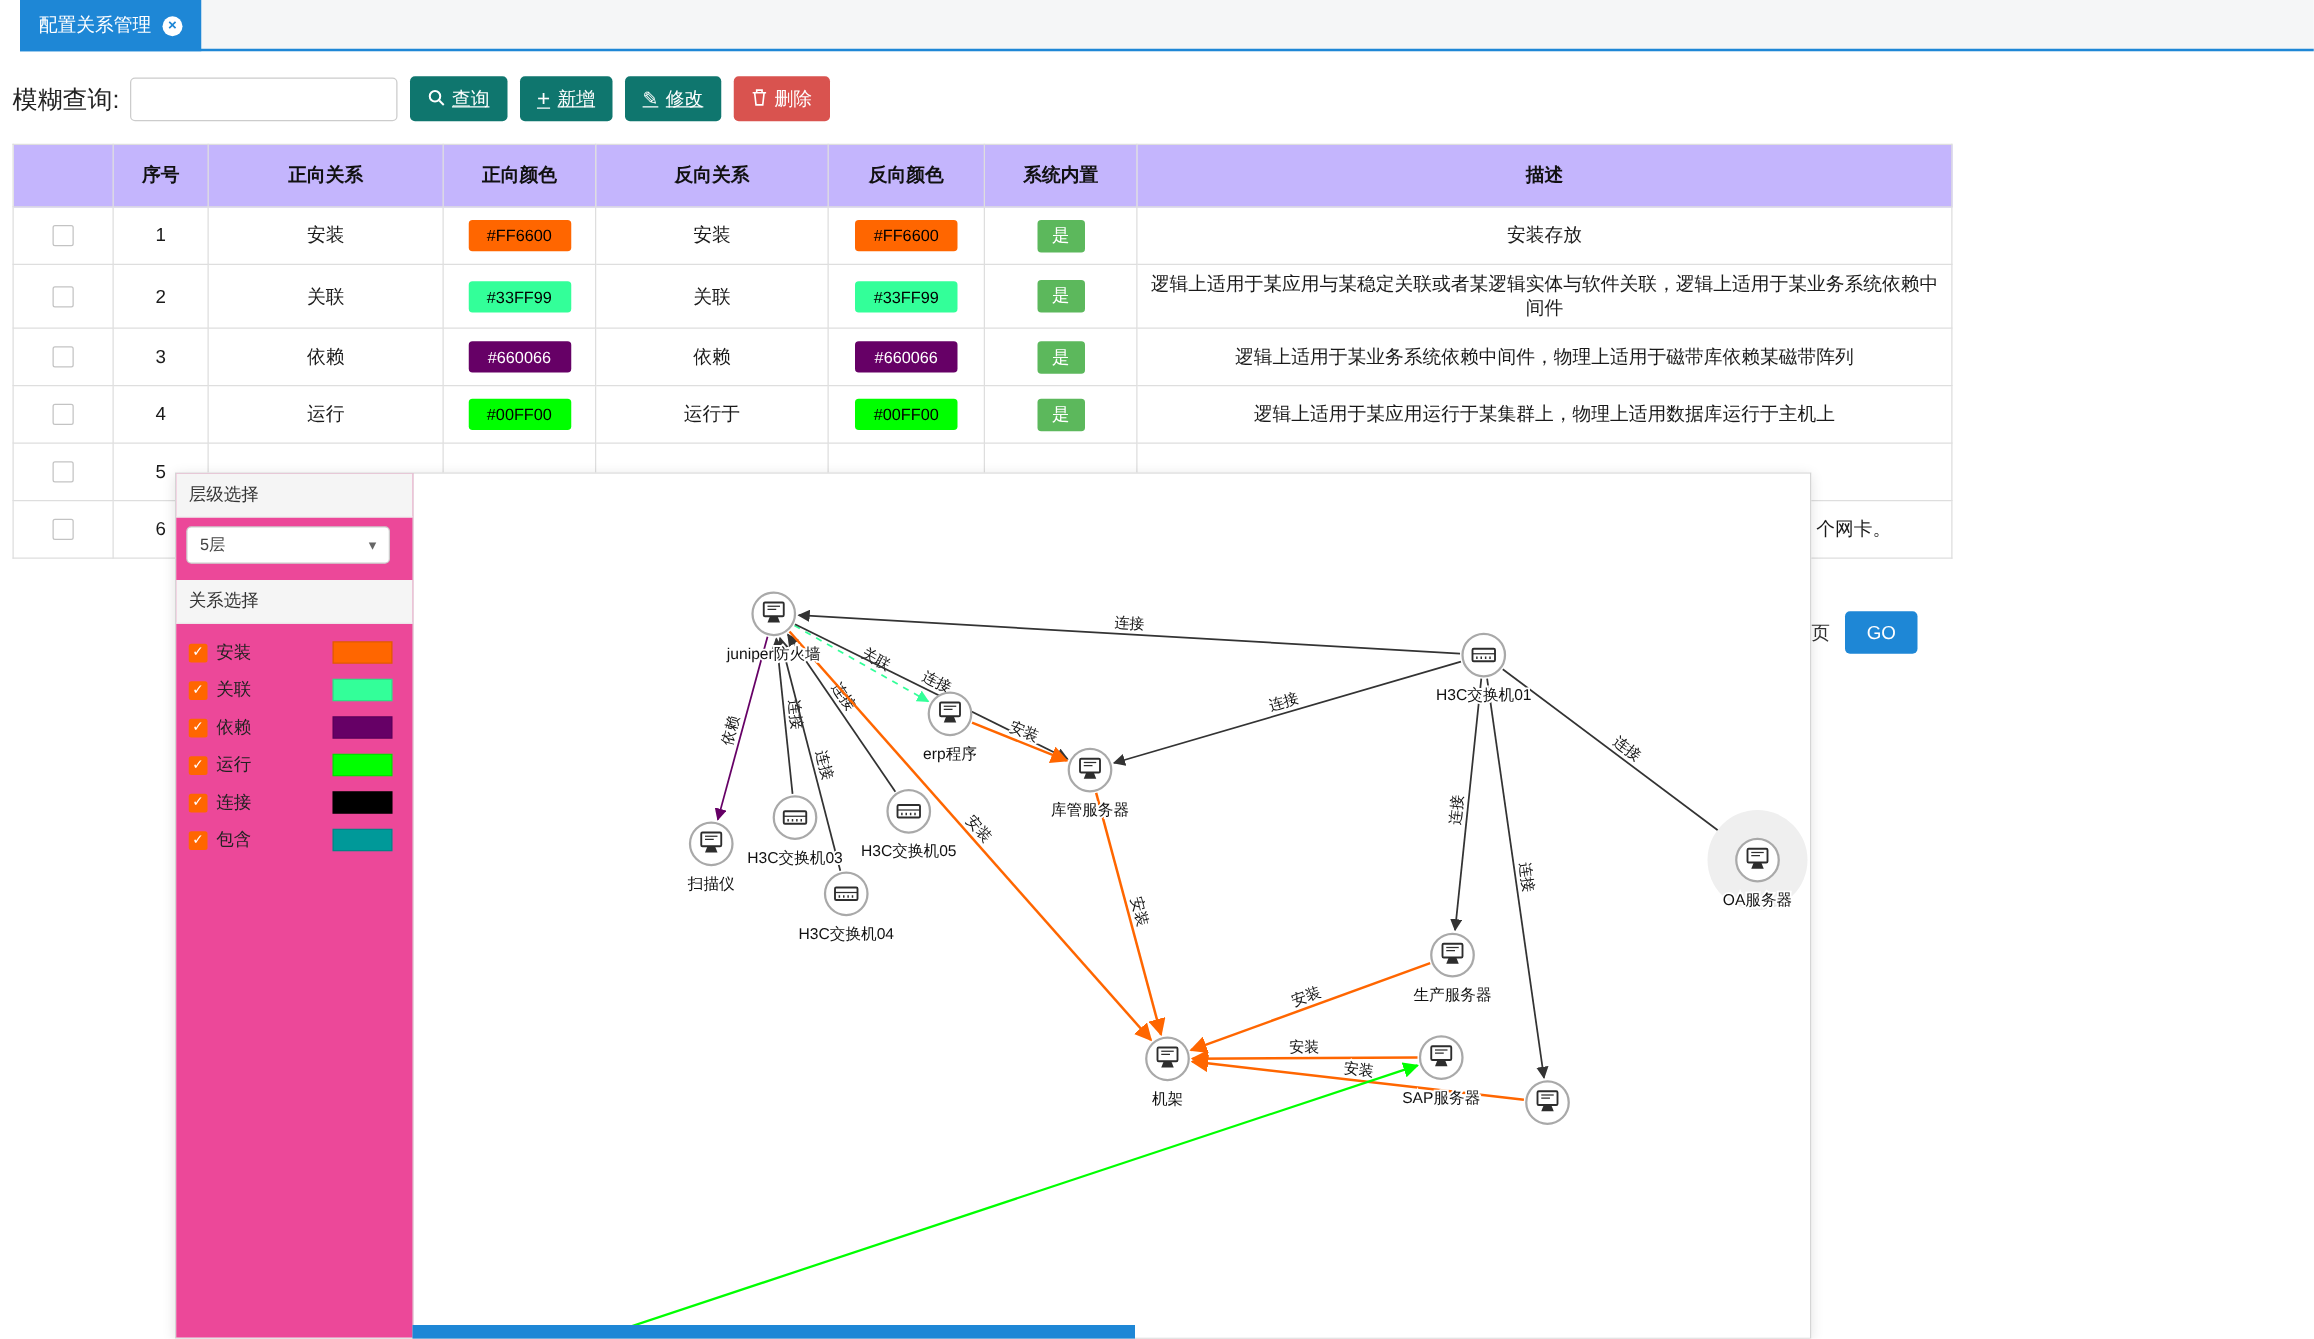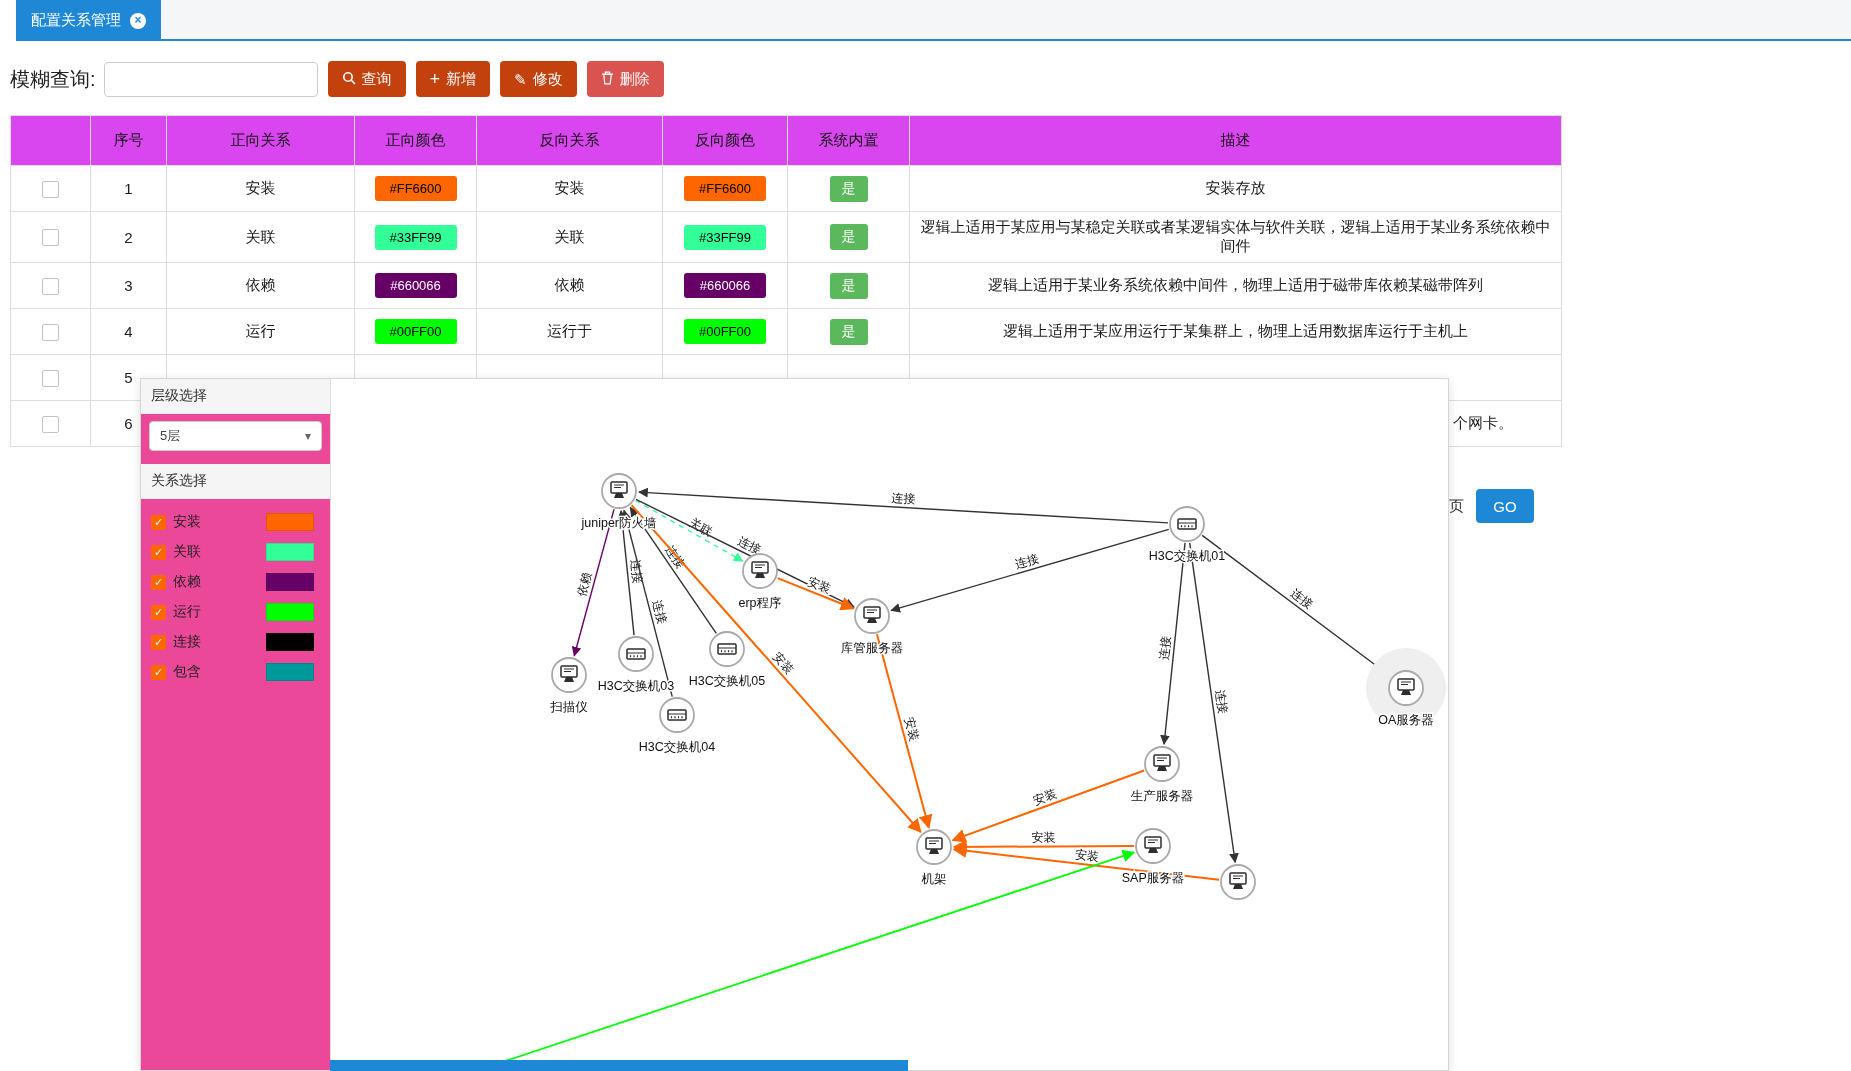--- a/index.html
+++ b/index.html
@@ -16,50 +16,50 @@
   .tab-close { width: 16px; height: 16px; border-radius: 50%; background: #fff;
     color: #1e87d6; font-size: 12px; line-height: 15px; text-align: center; font-weight: bold; }
   
   .toolbar { position: absolute; left: 10px; top: 61px; display: flex; align-items: center; }
   .toolbar .lbl { font-size: 20px; color: #222; margin-right: 8px; }
   .toolbar input { width: 214px; height: 35px; border: 1px solid #ccc; border-radius: 4px;
     padding: 0 8px; font-size: 14px; outline: none; }
   .btn { margin-left: 10px; height: 36px; padding: 0 14px; border: none; border-radius: 4px;
     color: #fff; font-size: 15px; display: inline-flex; align-items: center; gap: 6px;
     cursor: pointer; font-family: inherit; }
-  .btn-blue { background: #c2410c; }
+  .btn-blue { background: #0f766e; text-decoration: underline; }
   .btn-red  { background: #d9534f; }
   .glyph-icon { font-size: 15px; line-height: 1; }
   
   table.grid { position: absolute; left: 10px; top: 115px; width: 1551px;
     border-collapse: collapse; table-layout: fixed; }
   .grid th, .grid td { border: 1px solid #dedede; text-align: center;
     font-size: 15px; padding: 6px 10px; }
-  .grid th { background: #d946ef; height: 50px; font-weight: normal; color: #111; }
+  .grid th { background: #c4b5fd; height: 50px; font-weight: bold; color: #111; }
   .grid td { height: 46px; color: #1a1a1a; }
   .cb { display: inline-block; width: 17px; height: 17px; border: 1px solid #c3c3c3;
     border-radius: 2px; background: #fff; cursor: pointer; vertical-align: middle; }
   .color-badge { display: inline-block; min-width: 82px; padding: 5px 4px;
     border-radius: 3px; font-size: 13px; }
   .builtin-badge { display: inline-block; background: #5cb85c; color: #fff;
     padding: 4px 12px; border-radius: 3px; font-size: 14px; }
   td.desc-partial { text-align: right; padding-right: 48px; }
   
   .pagination { position: absolute; left: 1449px; top: 489px; display: flex;
     align-items: center; gap: 12px; font-size: 15px; color: #333; z-index: 5; }
   .go-btn { width: 58px; height: 34px; background: #1e87d6; color: #fff; border: none;
     border-radius: 4px; font-size: 15px; cursor: pointer; font-family: inherit; }
   
   .overlay { position: absolute; left: 140px; top: 378px; width: 1309px; height: 693px;
     background: #fff; border: 1px solid #d5d5d5; box-shadow: 0 2px 10px rgba(0,0,0,.12);
     display: flex; z-index: 10; }
   .side { width: 190px; border-right: 1px solid #ddd; background: #ec4899; }
   .section-title { background: #f5f5f5; padding: 8px 10px; font-size: 14px; color: #333;
     border-bottom: 1px solid #eee; }
-  .select-box { margin: 7px 8px 13px 8px; height: 30px; border: 1px solid #ccc;
+  .select-box { margin: 7px 18px 13px 8px; height: 30px; border: 1px solid #ccc;
     border-radius: 4px; display: flex; align-items: center; justify-content: space-between;
     padding: 0 10px; font-size: 13px; color: #444; background: #fff; cursor: pointer; }
   .caret { color: #666; font-size: 12px; }
   .relation-list { padding: 14px 10px; display: flex; flex-direction: column; gap: 12px; }
   .relation-item { display: flex; align-items: center; font-size: 14px; color: #222; cursor: pointer; }
   .ckb { width: 15px; height: 15px; border-radius: 2px; background: #FF6600; color: #fff;
     font-size: 11px; line-height: 15px; text-align: center; margin-right: 7px; flex: 0 0 auto; }
   .swatch { width: 48px; height: 18px; margin-left: auto; margin-right: 6px;
     border: 1px solid rgba(0,0,0,.12); }
   .canvas-wrap { flex: 1; position: relative; background: #fff; }

